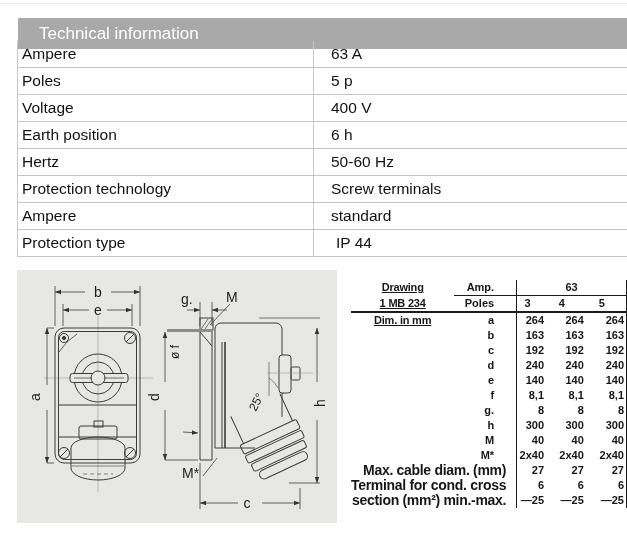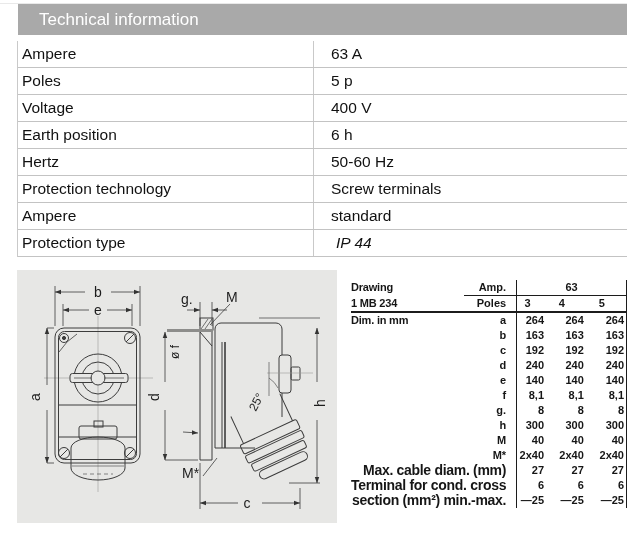--- a/index.html
+++ b/index.html
@@ -4,45 +4,45 @@
 <style>
   html,body{margin:0;padding:0;}
   body{
     width:627px;height:540px;position:relative;overflow:hidden;
     background:#ffffff;font-family:"Liberation Sans",sans-serif;color:#111;
   }
   .top-rule{position:absolute;left:0;top:3px;width:627px;height:1px;background:#e9e9e9;}
 
   
   .ti-header{
-    position:absolute;left:18px;top:4px;width:609px;height:31px;
+    position:absolute;left:18px;top:18px;width:609px;height:31px;
     background:#a9a9a9;color:#ffffff;font-size:17px;line-height:31px;
     padding-left:21px;box-sizing:border-box;white-space:nowrap;
   }
 
   
   .spec{position:absolute;left:17px;top:41px;width:610px;border-left:1px solid #c9c9c9;}
   .spec-row{display:flex;height:26px;border-bottom:1px solid #c3c3c3;align-items:center;font-size:15.5px;gap:12px;}
   .spec-label{width:296px;min-width:296px;height:100%;display:flex;align-items:center;
     padding-left:4px;box-sizing:border-box;border-right:1px solid #c9c9c9;}
   .spec-value{padding-left:5px;white-space:nowrap;}
-  .spec-row:last-child .spec-value{padding-left:10px;font-style:italic;}
+  .spec-row:last-child .spec-value{padding-left:10px;}
 
   
   .panel{position:absolute;left:17px;top:270px;width:320px;height:253px;background:#e7e7e5;}
   .panel svg{display:block;}
   .dimtext{font-family:"Liberation Sans",sans-serif;font-size:14px;fill:#1d1d1d;}
   .dimtext.small{font-size:12px;}
 
   
   .dim{position:absolute;left:351px;top:280px;border-collapse:collapse;
     font-weight:700;font-size:11px;color:#161616;table-layout:fixed;}
   .dim td{padding:0;height:15px;line-height:15px;white-space:nowrap;vertical-align:middle;}
-  .dim td.lab{width:86px;text-align:left;letter-spacing:-0.2px;}
-  .dim td.sub{width:38px;text-align:right;padding-right:10px;box-sizing:border-box;
+  .dim td.lab{width:86px;text-align:center;letter-spacing:-0.2px;text-decoration:underline;}
+  .dim td.sub{width:38px;text-align:right;padding-right:22px;box-sizing:border-box;
     border-right:1.5px solid #1c1c1c;}
   .dim td.v1{width:30px;text-align:right;padding-right:2px;box-sizing:border-box;}
   .dim td.v2{width:43px;text-align:right;padding-right:2px;box-sizing:border-box;}
   .dim td.v3{width:44px;text-align:right;padding-right:2px;box-sizing:border-box;border-right:1.5px solid #1c1c1c;}
   .dim td.pole{text-align:center;padding-right:8px;}
   .dim tr.r0 td.sub,.dim tr.r0 td.amp63{border-bottom:1.5px solid #1c1c1c;}
   .dim td.amp63{text-align:center;border-right:1.5px solid #1c1c1c;}
   .dim tr.r1 td{border-bottom:2px solid #1c1c1c;}
   .dim td.wide{width:124px;text-align:right;padding-right:10px;box-sizing:border-box;
     border-right:1.5px solid #1c1c1c;font-size:14px;letter-spacing:-0.3px;}

